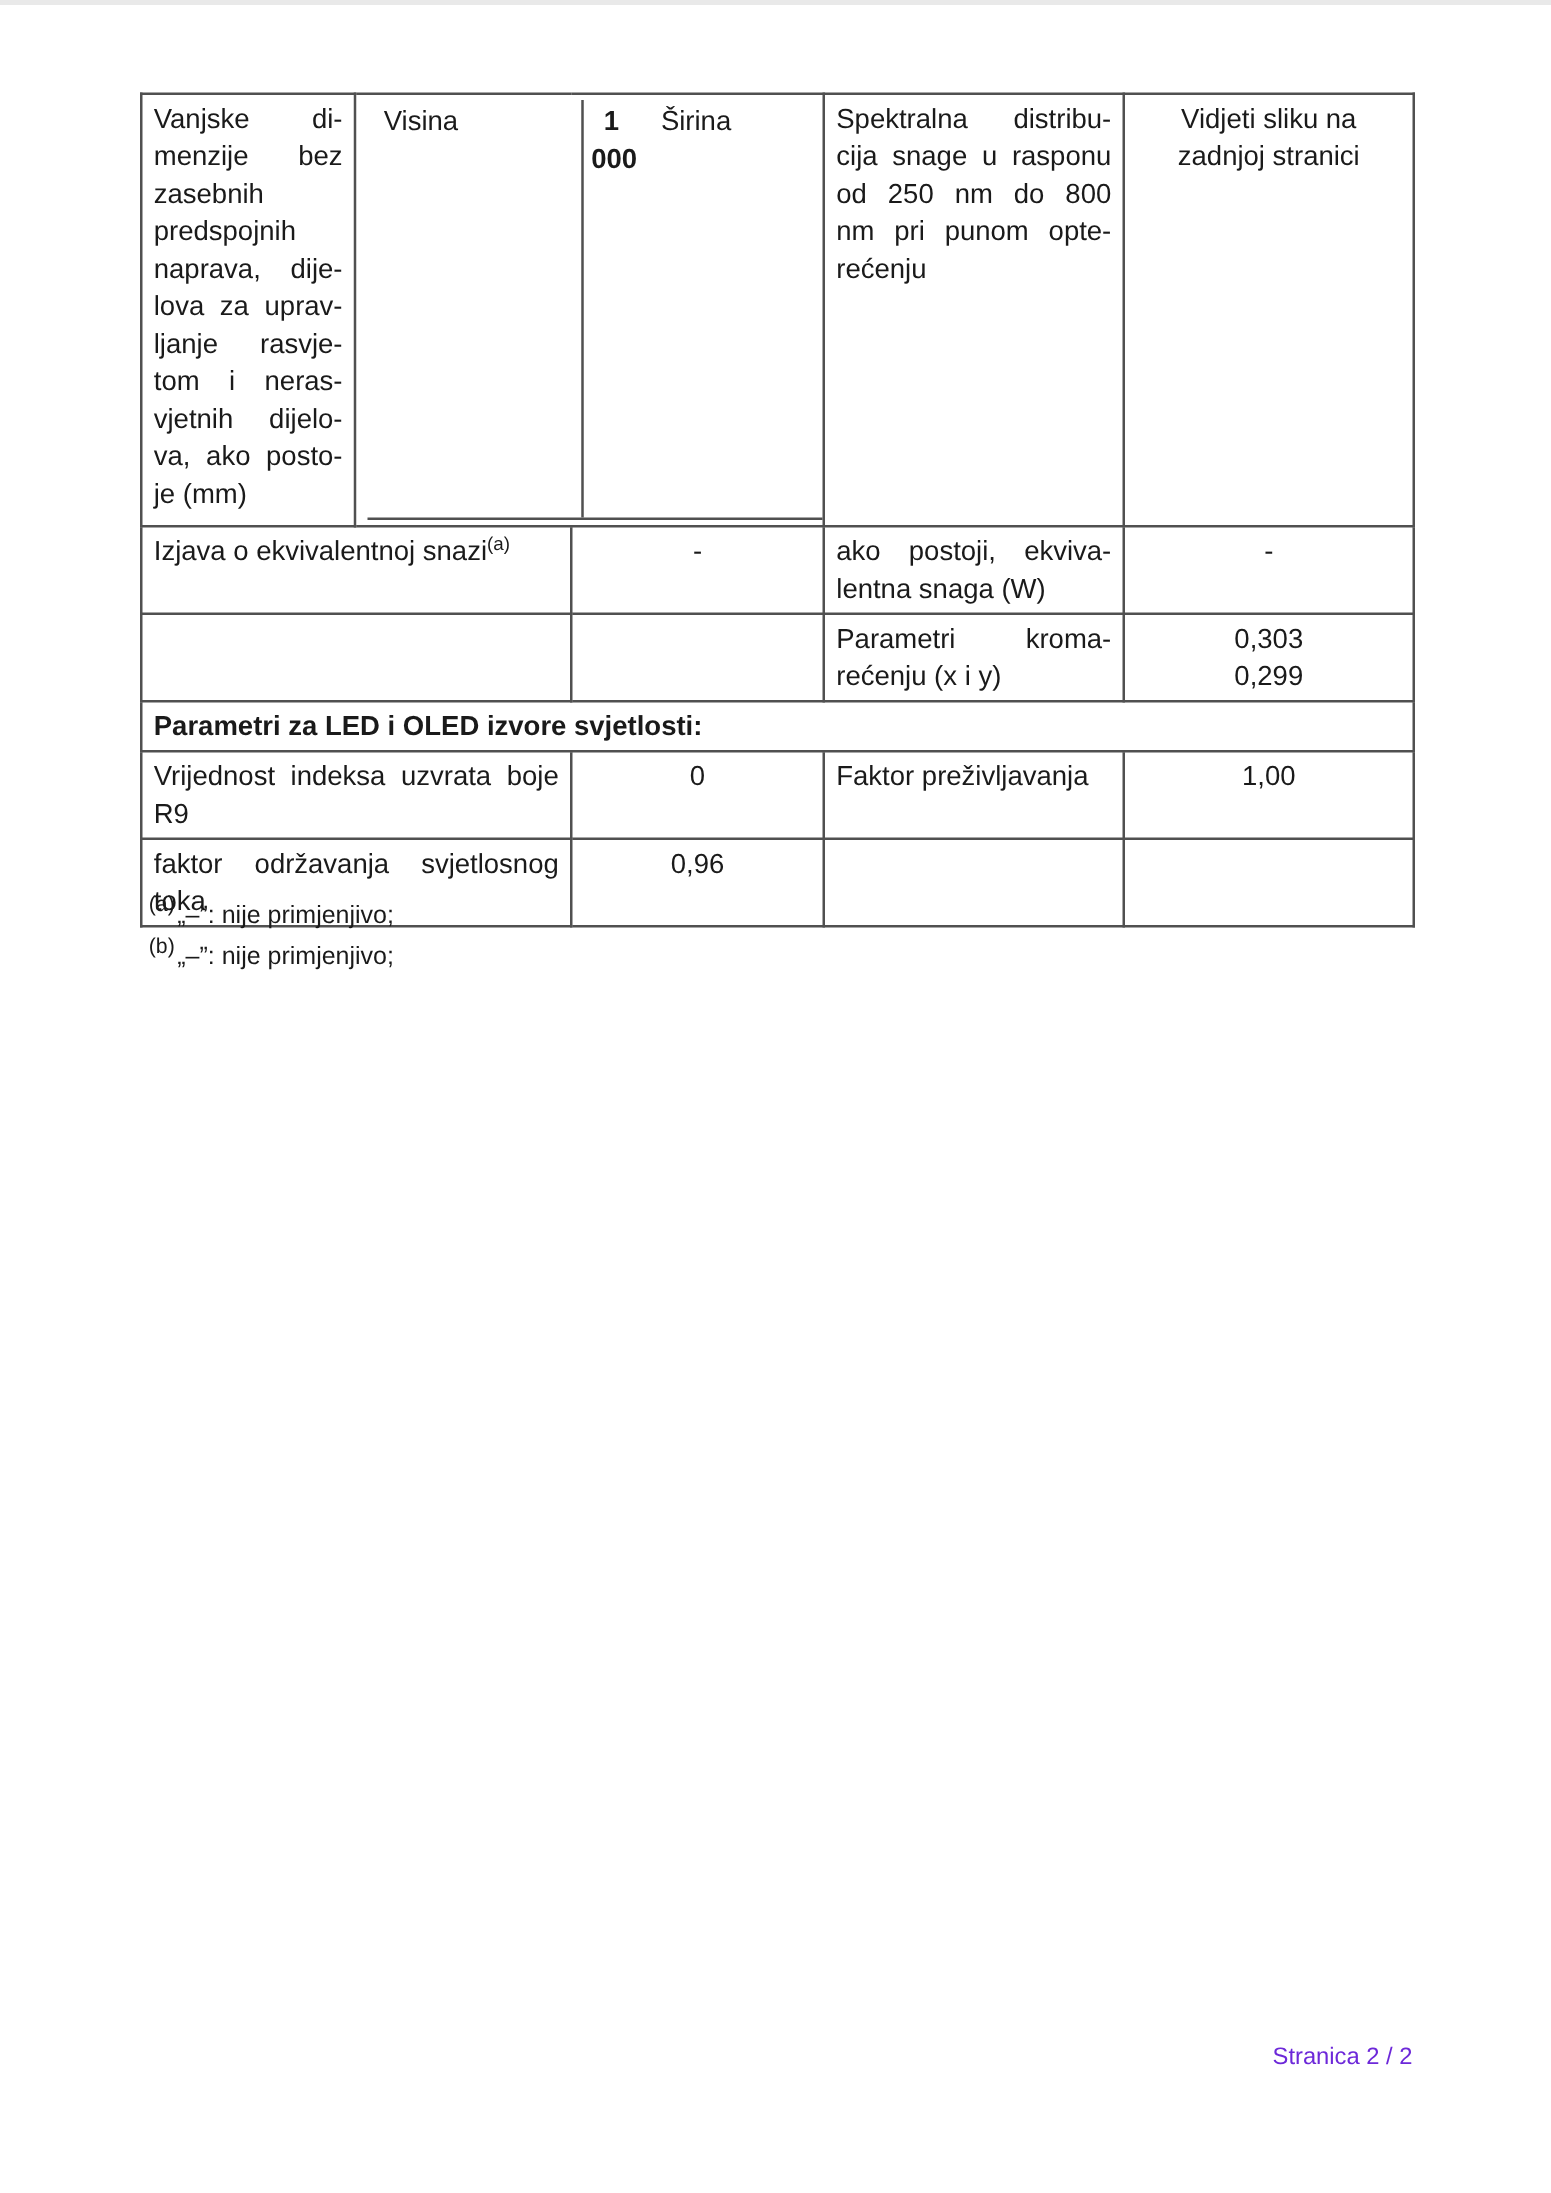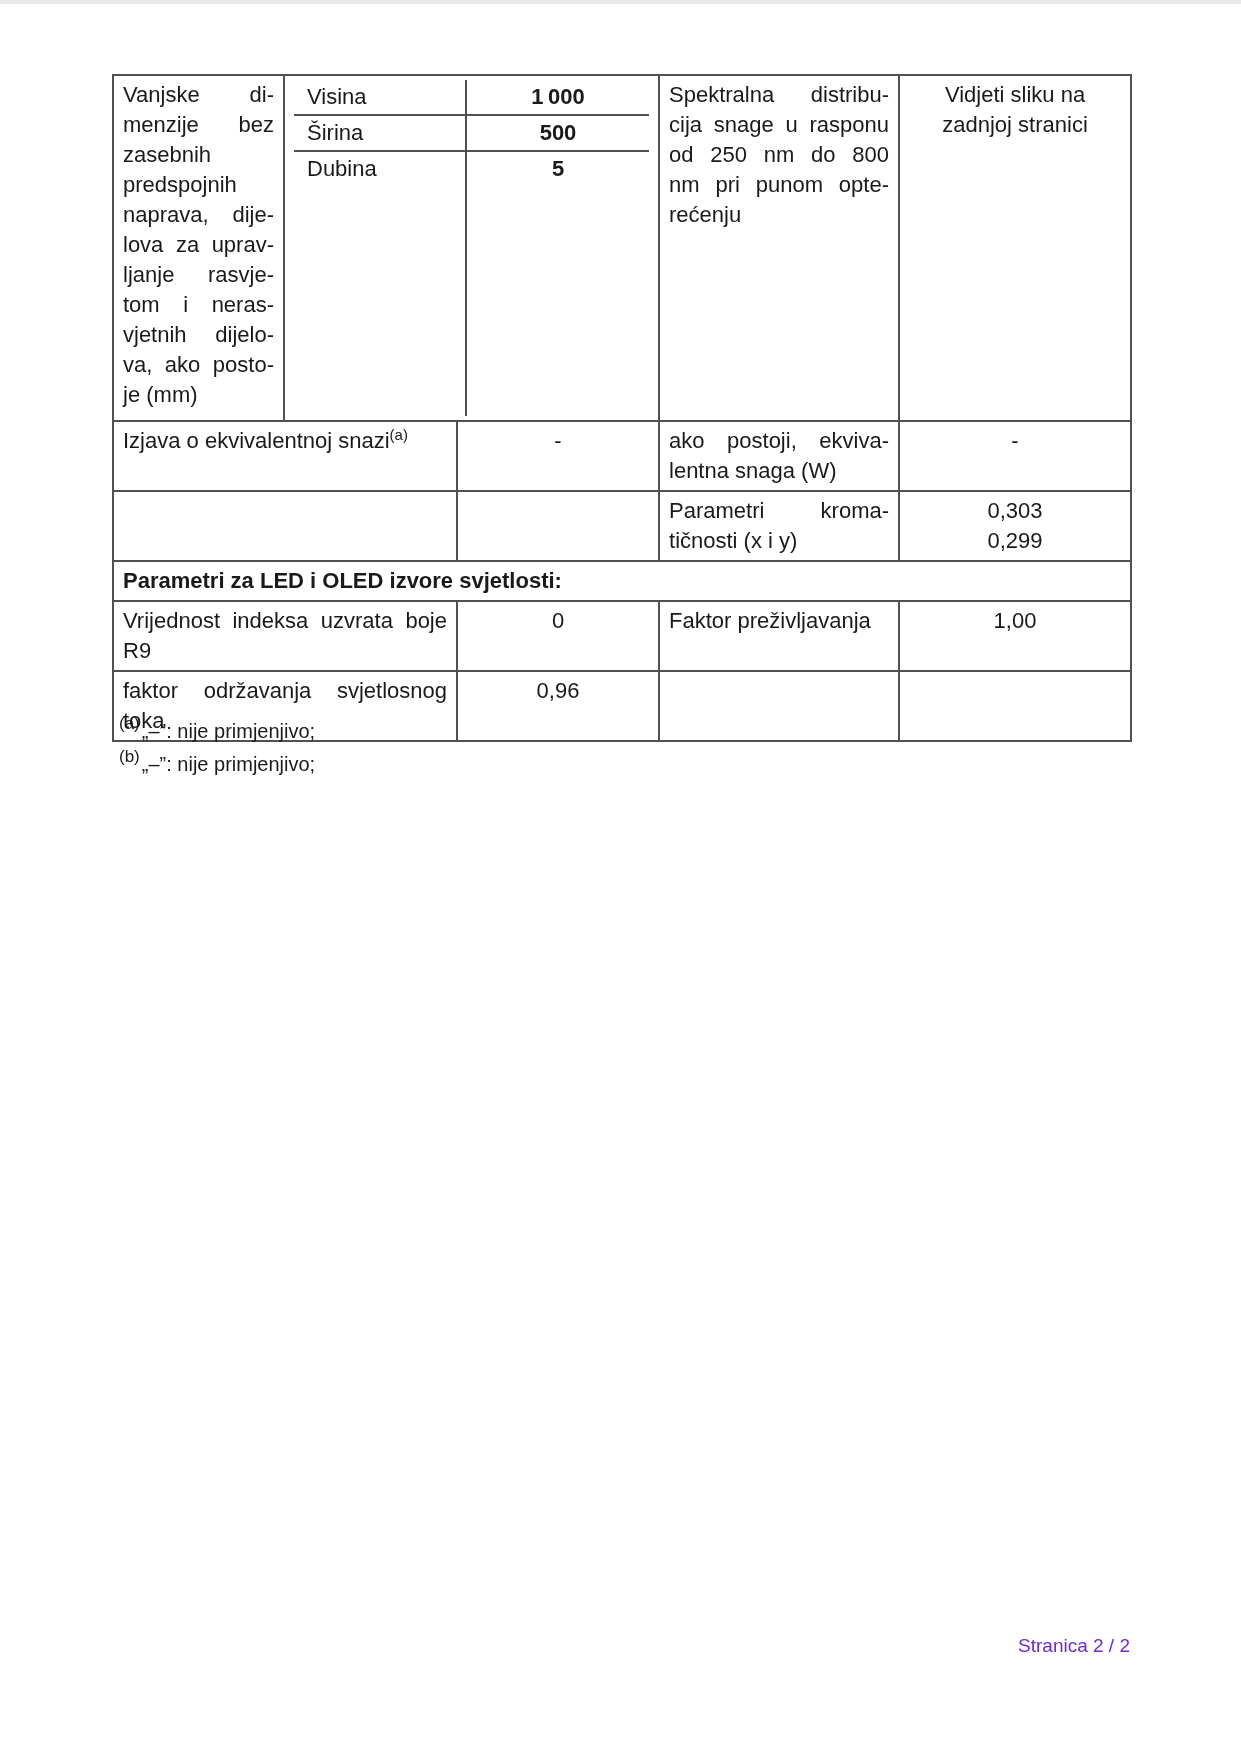--- a/index.html
+++ b/index.html
@@ -26,21 +26,21 @@
     line-height:30px;
     overflow:hidden;
   }
   td.nopad { padding:0; }
   
   .tline { text-align:justify; text-align-last:justify; white-space:nowrap; }
   .tline-last { text-align-last:left; }
   .center .tline, .center .tline-last { text-align:center; text-align-last:center; }
   .val { text-align:center; }
   
-  .subwrap { display:flex; flex-direction:column; height:336px; }
+  .subwrap { display:flex; flex-direction:row; height:336px; }
   .subrow { display:flex; border-bottom:2px solid #505050; }
   .subrow:last-child { border-bottom:none; flex:1; }
   .sublabel { width:171px; box-sizing:border-box; padding:2px 8px 2px 13px; font-size:22px; line-height:30px; }
   .subvalue { flex:1; border-left:2px solid #505050; text-align:center; padding:2px 6px; font-size:22px; line-height:30px;font-weight:bold; }
   .bold { font-weight:bold; }
   sup.fn { font-size:15px; vertical-align:super; line-height:0; }
   .row-led td { padding-top:1px; padding-bottom:1px; line-height:26px; }
   .footnotes { position:absolute; left:119px; top:703px; font-size:20px; color:#1a1a1a; }
   .footnote-line { height:33px; line-height:33px; white-space:nowrap; }
   .fn-marker { font-size:17px; vertical-align:9px; margin-right:2px; }
@@ -117,21 +117,21 @@
             <div class="tline tline-last">lentna snaga (W)</div>
           </td>
       <td class="val">-</td>
     </tr>
 
     <tr style="height:66px">
       <td colspan="2"></td>
       <td></td>
       <td class="lines">
             <div class="tline">Parametri kroma-</div>
-            <div class="tline tline-last">tičnosti (x i y)</div>
+            <div class="tline tline-last">rećenju (x i y)</div>
           </td>
       <td class="lines center">
             <div class="tline">0,303</div>
             <div class="tline tline-last">0,299</div>
           </td>
     </tr>
 
     <tr class="row-led" style="height:29px">
       <td colspan="5" class="bold">Parametri za LED i OLED izvore svjetlosti:</td>
     </tr>

